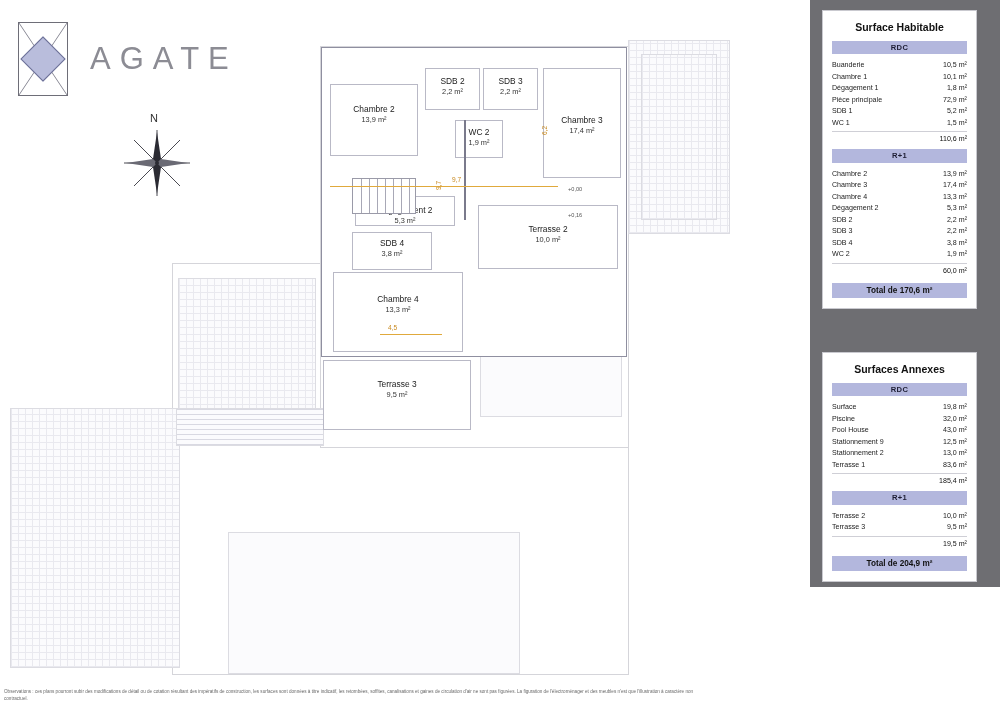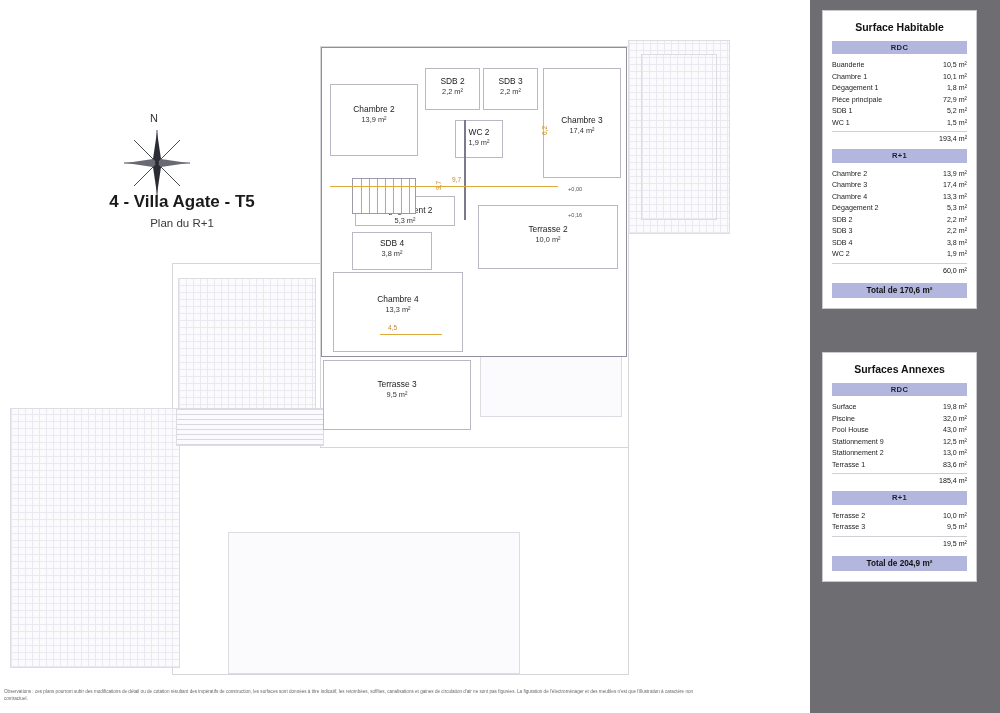--- a/index.html
+++ b/index.html
@@ -167,21 +167,21 @@
     width: 700px;
     font-size: 4.6px;
     line-height: 1.5;
     color: #6a6a6a;
   }
 
   
   #right-panel {
     position: absolute;
     right: 0; top: 0;
-    width: 190px; height: 713px;
+    width: 190px; height: 587px;
     background: #6e6e72;
   }
   .card {
     position: absolute;
     left: 12px;
     width: 155px;
     background: #ffffff;
     border: 1px solid #c9c9cf;
     padding: 8px 9px 10px 9px;
     box-sizing: border-box;
@@ -266,42 +266,48 @@
     left: 42px; bottom: 20px;
     width: 26px; height: 38px;
     border: 1px solid rgba(255,255,255,.5);
   }
 </style>
 </head>
 <body>
 
 <div id="plan-area">
 
+  <div id="logo-block">
+    <div id="logo-mark">
+      <svg class="dl1" viewBox="0 0 48 72" preserveAspectRatio="none">
+        <line x1="0" y1="0" x2="48" y2="72" stroke="#8a8a96" stroke-width="1"></line>
+        <line x1="48" y1="0" x2="0" y2="72" stroke="#8a8a96" stroke-width="1"></line>
+      </svg>
+      <div class="diamond"></div>
+    </div>
+    <div id="logo-text">AGATE</div>
+  </div>
 
   <div id="compass">
     <div class="n-label">N</div>
     <svg width="70" height="70" viewBox="0 0 70 70">
       <g stroke="#4a4a52" stroke-width="1" fill="none">
         <line x1="35" y1="2" x2="35" y2="68"></line>
         <line x1="2" y1="35" x2="68" y2="35"></line>
         <line x1="12" y1="12" x2="58" y2="58"></line>
         <line x1="58" y1="12" x2="12" y2="58"></line>
       </g>
       <polygon points="35,4 39,31 35,35 31,31" fill="#2b2b33"></polygon>
       <polygon points="35,66 39,39 35,35 31,39" fill="#2b2b33"></polygon>
       <polygon points="4,35 31,31 35,35 31,39" fill="#6a6a74"></polygon>
       <polygon points="66,35 39,31 35,35 39,39" fill="#6a6a74"></polygon>
       <circle cx="35" cy="35" r="2" fill="#2b2b33"></circle>
     </svg>
   </div>
 
-  <div id="plan-title">
-    <div class="main">4 - Villa Agate - T5</div>
-    <div class="sub">Plan du R+1</div>
-  </div>
 
   <div class="ctx" style="left:172px; top:263px; width:455px; height:410px;"></div>
   <div class="ctx" style="left:320px; top:46px; width:307px; height:400px;"></div>
 
   <div class="ctx-fill hatch" style="left:628px; top:40px; width:100px; height:192px;"></div>
   <div class="ctx-fill hatch" style="left:641px; top:54px; width:74px; height:164px;"></div>
 
   <div class="ctx-fill hatch" style="left:178px; top:278px; width:136px; height:140px;"></div>
   <div class="ctx-fill hatch" style="left:10px; top:408px; width:168px; height:258px;"></div>
   <div class="ctx-fill" style="left:480px; top:280px; width:140px; height:135px;"></div>
@@ -424,21 +430,21 @@
         </div>
       <div class="row">
           <span class="l">SDB 1</span>
           <span class="v">5,2 m²</span>
         </div>
       <div class="row">
           <span class="l">WC 1</span>
           <span class="v">1,5 m²</span>
         </div>
     </div>
-    <div class="subtotal">193,4 m²</div>
+    <div class="subtotal">110,6 m²</div>
 
     <div class="band">R+1</div>
     <div class="rows">
       <div class="row">
           <span class="l">Chambre 2</span>
           <span class="v">13,9 m²</span>
         </div>
       <div class="row">
           <span class="l">Chambre 3</span>
           <span class="v">17,4 m²</span>

